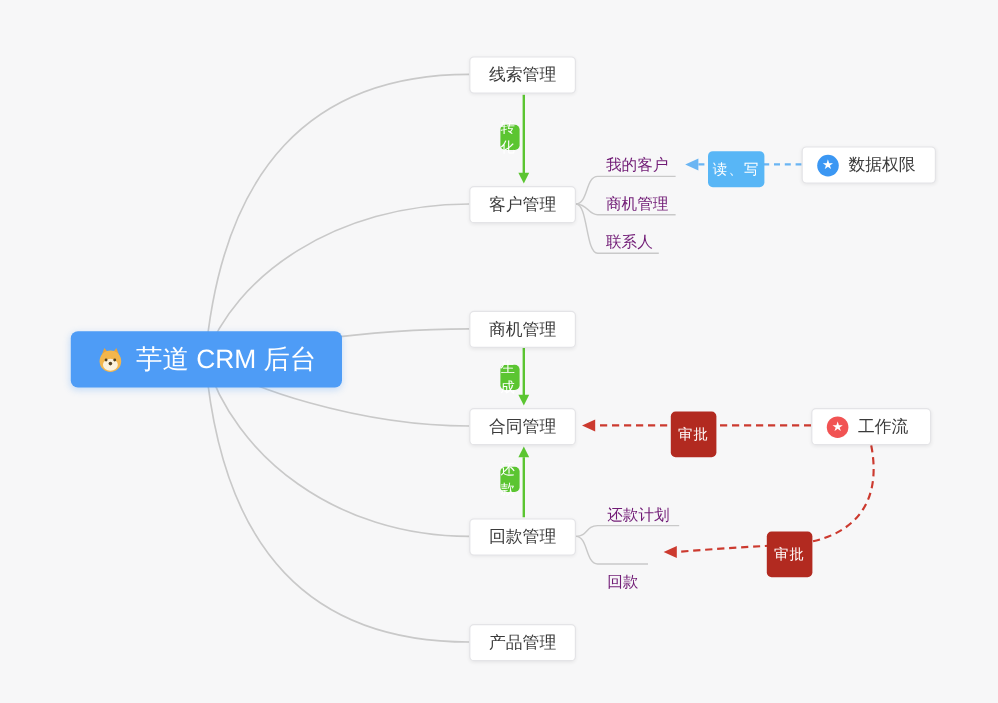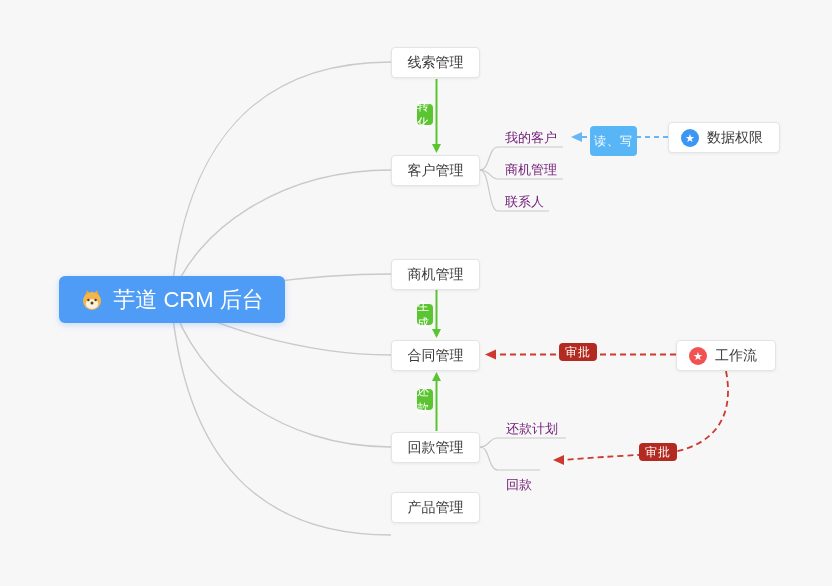--- a/index.html
+++ b/index.html
@@ -27,21 +27,21 @@
     font-size:22px; z-index:2; box-shadow:0 2px 6px rgba(78,156,246,.3);
   }
 
   .badge {
     position:absolute; color:#fff; font-size:12px; border-radius:4px;
     display:flex; align-items:center; justify-content:center; z-index:3;
     letter-spacing:1px;
   }
   .badge.green { background:#5bc531; width:16px; height:21px; }
   .badge.blue  { background:#58b6f6; width:47px; height:30px; }
-  .badge.red   { background:#b22a20; width:38px; height:18px; }
+  .badge.red   { background:#b22a20; width:38px; height:38px; }
 
   .sub-label {
     position:absolute; font-size:13px; color:#701a75; z-index:2;
     white-space:nowrap;
   }
 
   .icon-star {
     width:18px; height:18px; border-radius:50%;
     color:#fff; font-size:11px; line-height:18px; text-align:center;
     margin-right:8px; flex:0 0 auto;
@@ -125,21 +125,21 @@
     </div>
   <div class="node main-node" style="top:155px;">
       <span>客户管理</span>
     </div>
   <div class="node main-node" style="top:340px;">
       <span>合同管理</span>
     </div>
   <div class="node main-node" style="top:432px;">
       <span>回款管理</span>
     </div>
-  <div class="node main-node" style="top:492px;">
+  <div class="node main-node" style="top:520px;">
       <span>产品管理</span>
     </div>
 
   <div class="node with-icon" style="left:668px; top:122px; width:112px; height:31px;">
     <span class="icon-star blue-circle">★</span>
     <span>数据权限</span>
   </div>
   <div class="node with-icon" style="left:676px; top:340px; width:100px; height:31px;">
     <span class="icon-star red-circle">★</span>
     <span>工作流</span>

